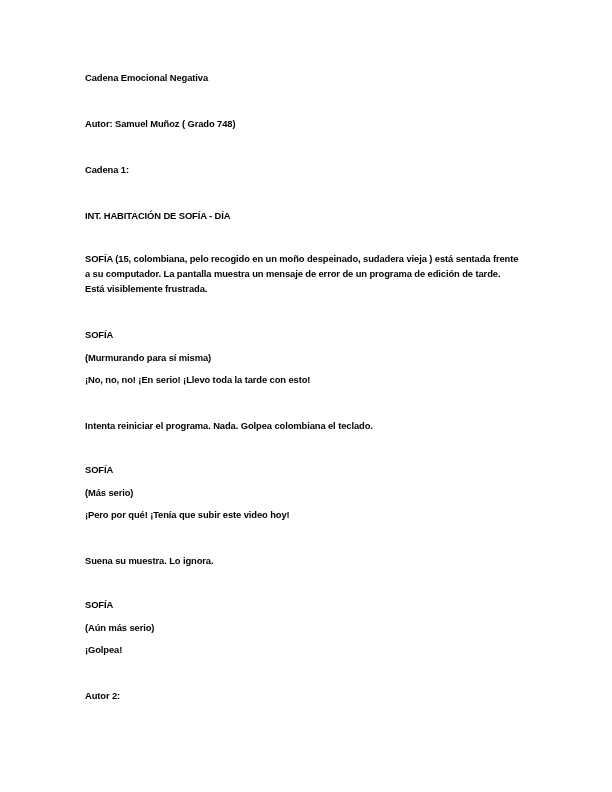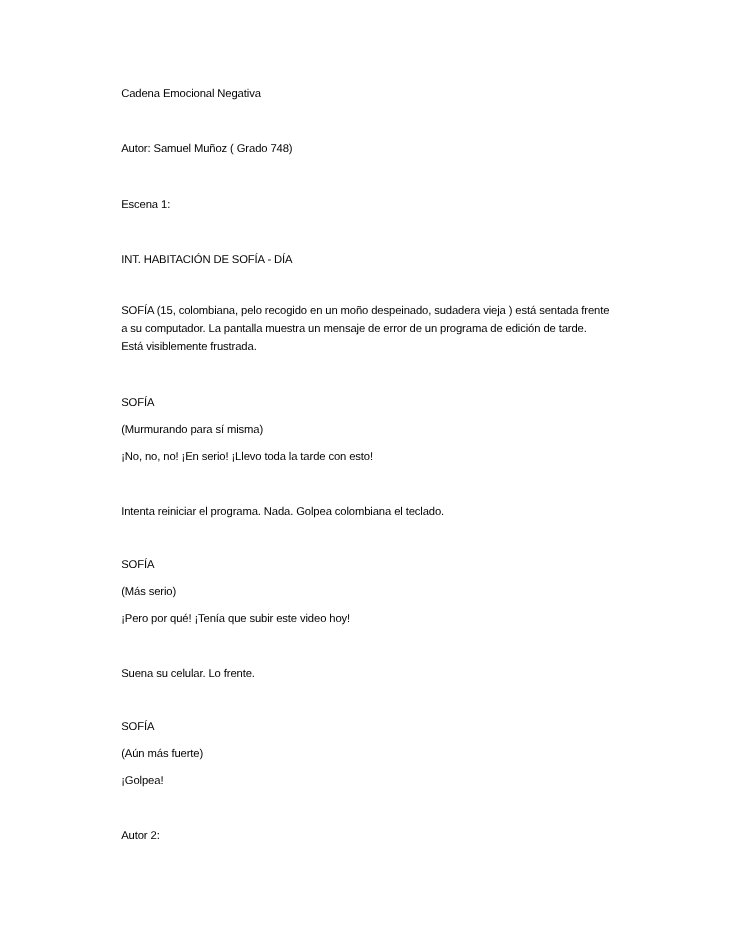--- a/index.html
+++ b/index.html
@@ -1,42 +1,42 @@
 <!DOCTYPE html>
 <html><head>
   <meta charset="utf-8">
   <style>
     html, body { margin: 0; padding: 0; background: #ffffff; }
     body { width: 612px; height: 792px; position: relative; overflow: hidden;
       font-family: "Liberation Sans", sans-serif; color: #000; }
-    .line { position: absolute; left: 101px; font-size: 9.4px; line-height: 12px; white-space: nowrap; letter-spacing: -0.1px; }
+    .line { position: absolute; left: 85px; font-size: 9.4px; line-height: 12px; white-space: nowrap; letter-spacing: -0.1px; font-weight: bold; }
   </style>
 </head>
 <body>
 
 <div>
   <div class="line" style="top:72px">Cadena Emocional Negativa</div>
   <div class="line" style="top:118px">Autor: Samuel Muñoz ( Grado 748)</div>
-  <div class="line" style="top:164px">Escena 1:</div>
+  <div class="line" style="top:164px">Cadena 1:</div>
   <div class="line" style="top:210px">INT. HABITACIÓN DE SOFÍA - DÍA</div>
 
   <div class="line" style="top:253px">SOFÍA (15, colombiana, pelo recogido en un moño despeinado, sudadera vieja ) está sentada frente</div>
   <div class="line" style="top:268px">a su computador. La pantalla muestra un mensaje de error de un programa de edición de tarde.</div>
   <div class="line" style="top:283px">Está visiblemente frustrada.</div>
 
   <div class="line" style="top:329px">SOFÍA</div>
   <div class="line" style="top:352px">(Murmurando para sí misma)</div>
   <div class="line" style="top:374px">¡No, no, no! ¡En serio! ¡Llevo toda la tarde con esto!</div>
 
   <div class="line" style="top:420px">Intenta reiniciar el programa. Nada. Golpea colombiana el teclado.</div>
 
   <div class="line" style="top:464px">SOFÍA</div>
   <div class="line" style="top:487px">(Más serio)</div>
   <div class="line" style="top:509px">¡Pero por qué! ¡Tenía que subir este video hoy!</div>
 
-  <div class="line" style="top:555px">Suena su celular. Lo frente.</div>
+  <div class="line" style="top:555px">Suena su muestra. Lo ignora.</div>
 
   <div class="line" style="top:599px">SOFÍA</div>
-  <div class="line" style="top:622px">(Aún más fuerte)</div>
+  <div class="line" style="top:622px">(Aún más serio)</div>
   <div class="line" style="top:644px">¡Golpea!</div>
 
   <div class="line" style="top:690px">Autor 2:</div>
 </div>
 
 </body></html>

